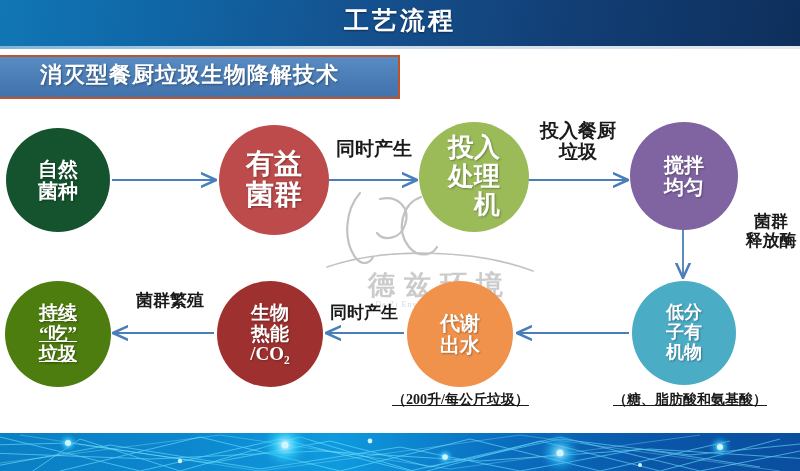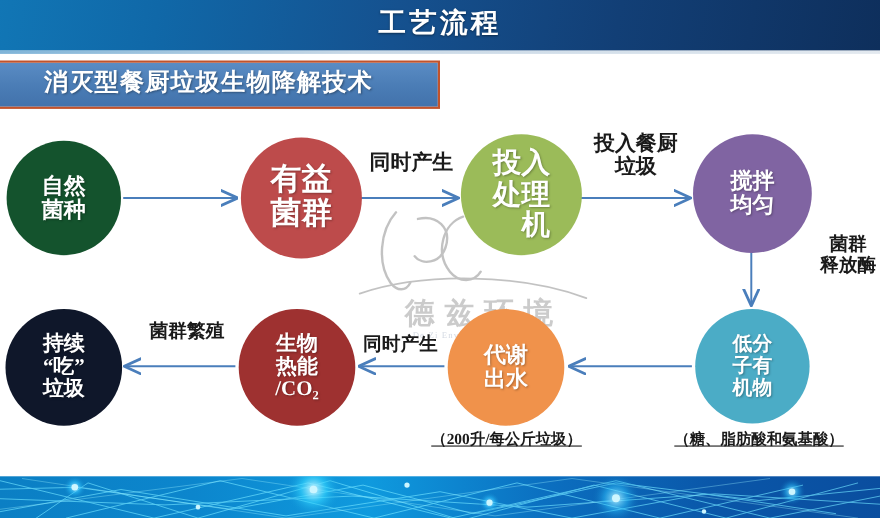--- a/index.html
+++ b/index.html
@@ -167,21 +167,21 @@
   </div>
 
   <div class="node" style="left:217px;top:281px;width:106px;height:106px;background:#9e3130;font-size:19px;">
     <div>
       <span>生物</span>
       <span>热能</span>
       <span>/CO₂</span>
     </div>
   </div>
 
-  <div class="node" style="left:5px;top:281px;width:106px;height:106px;background:#0f172a;font-size:19px;">
+  <div class="node" style="left:5px;top:281px;width:106px;height:106px;background:#4d7c0f;font-size:19px;text-decoration:underline;">
     <div>
       <span>持续</span>
       <span>“吃”</span>
       <span>垃圾</span>
     </div>
   </div>
 
 
   <div class="lbl" style="left:322px;top:138px;width:104px;font-size:19px;">同时产生</div>
 

